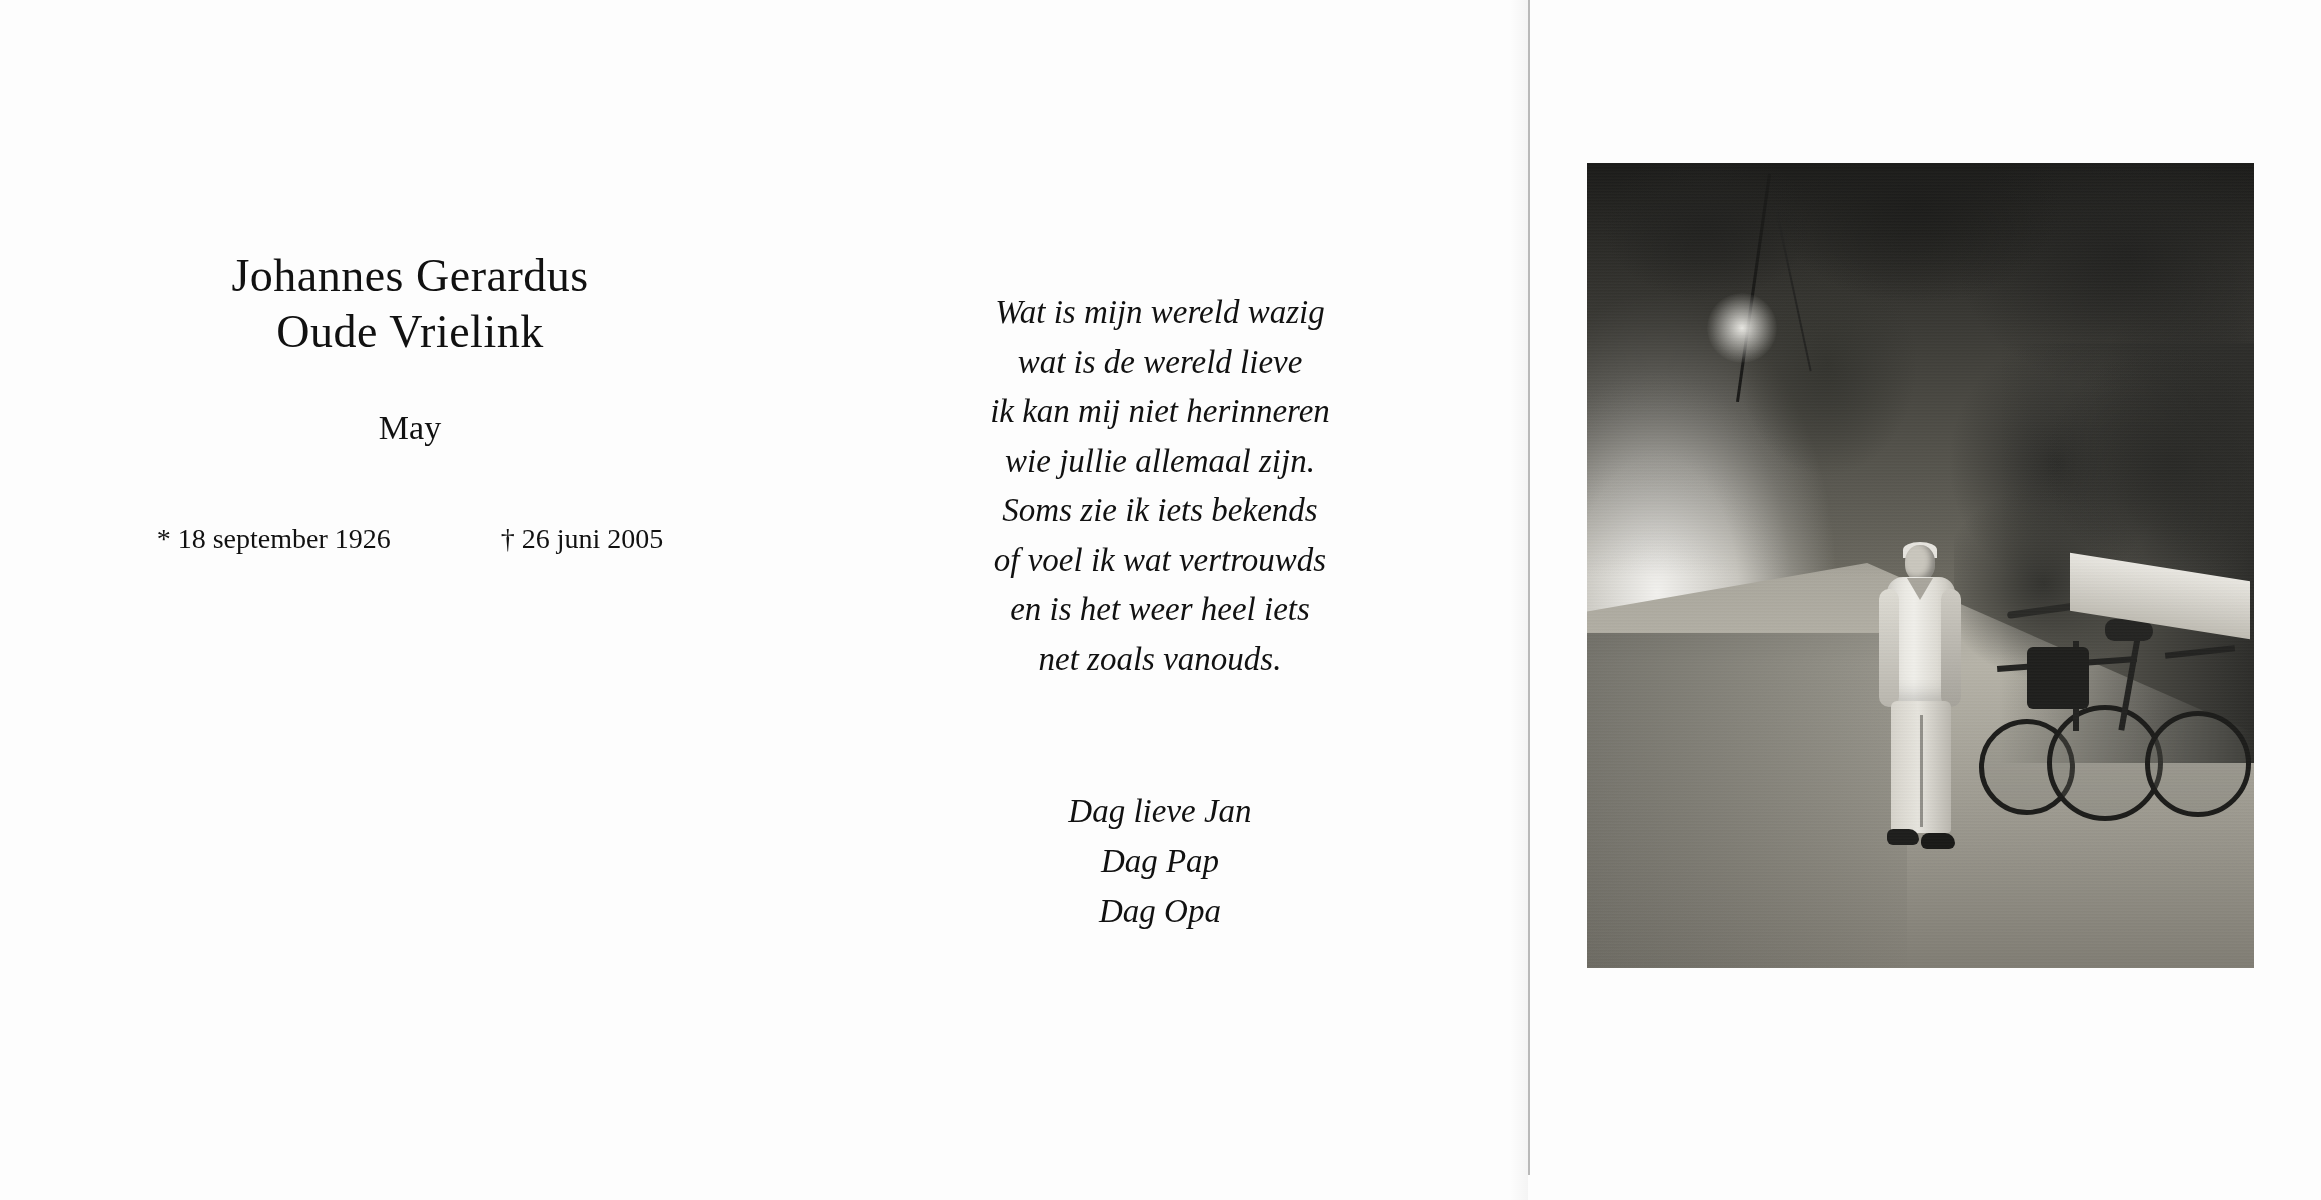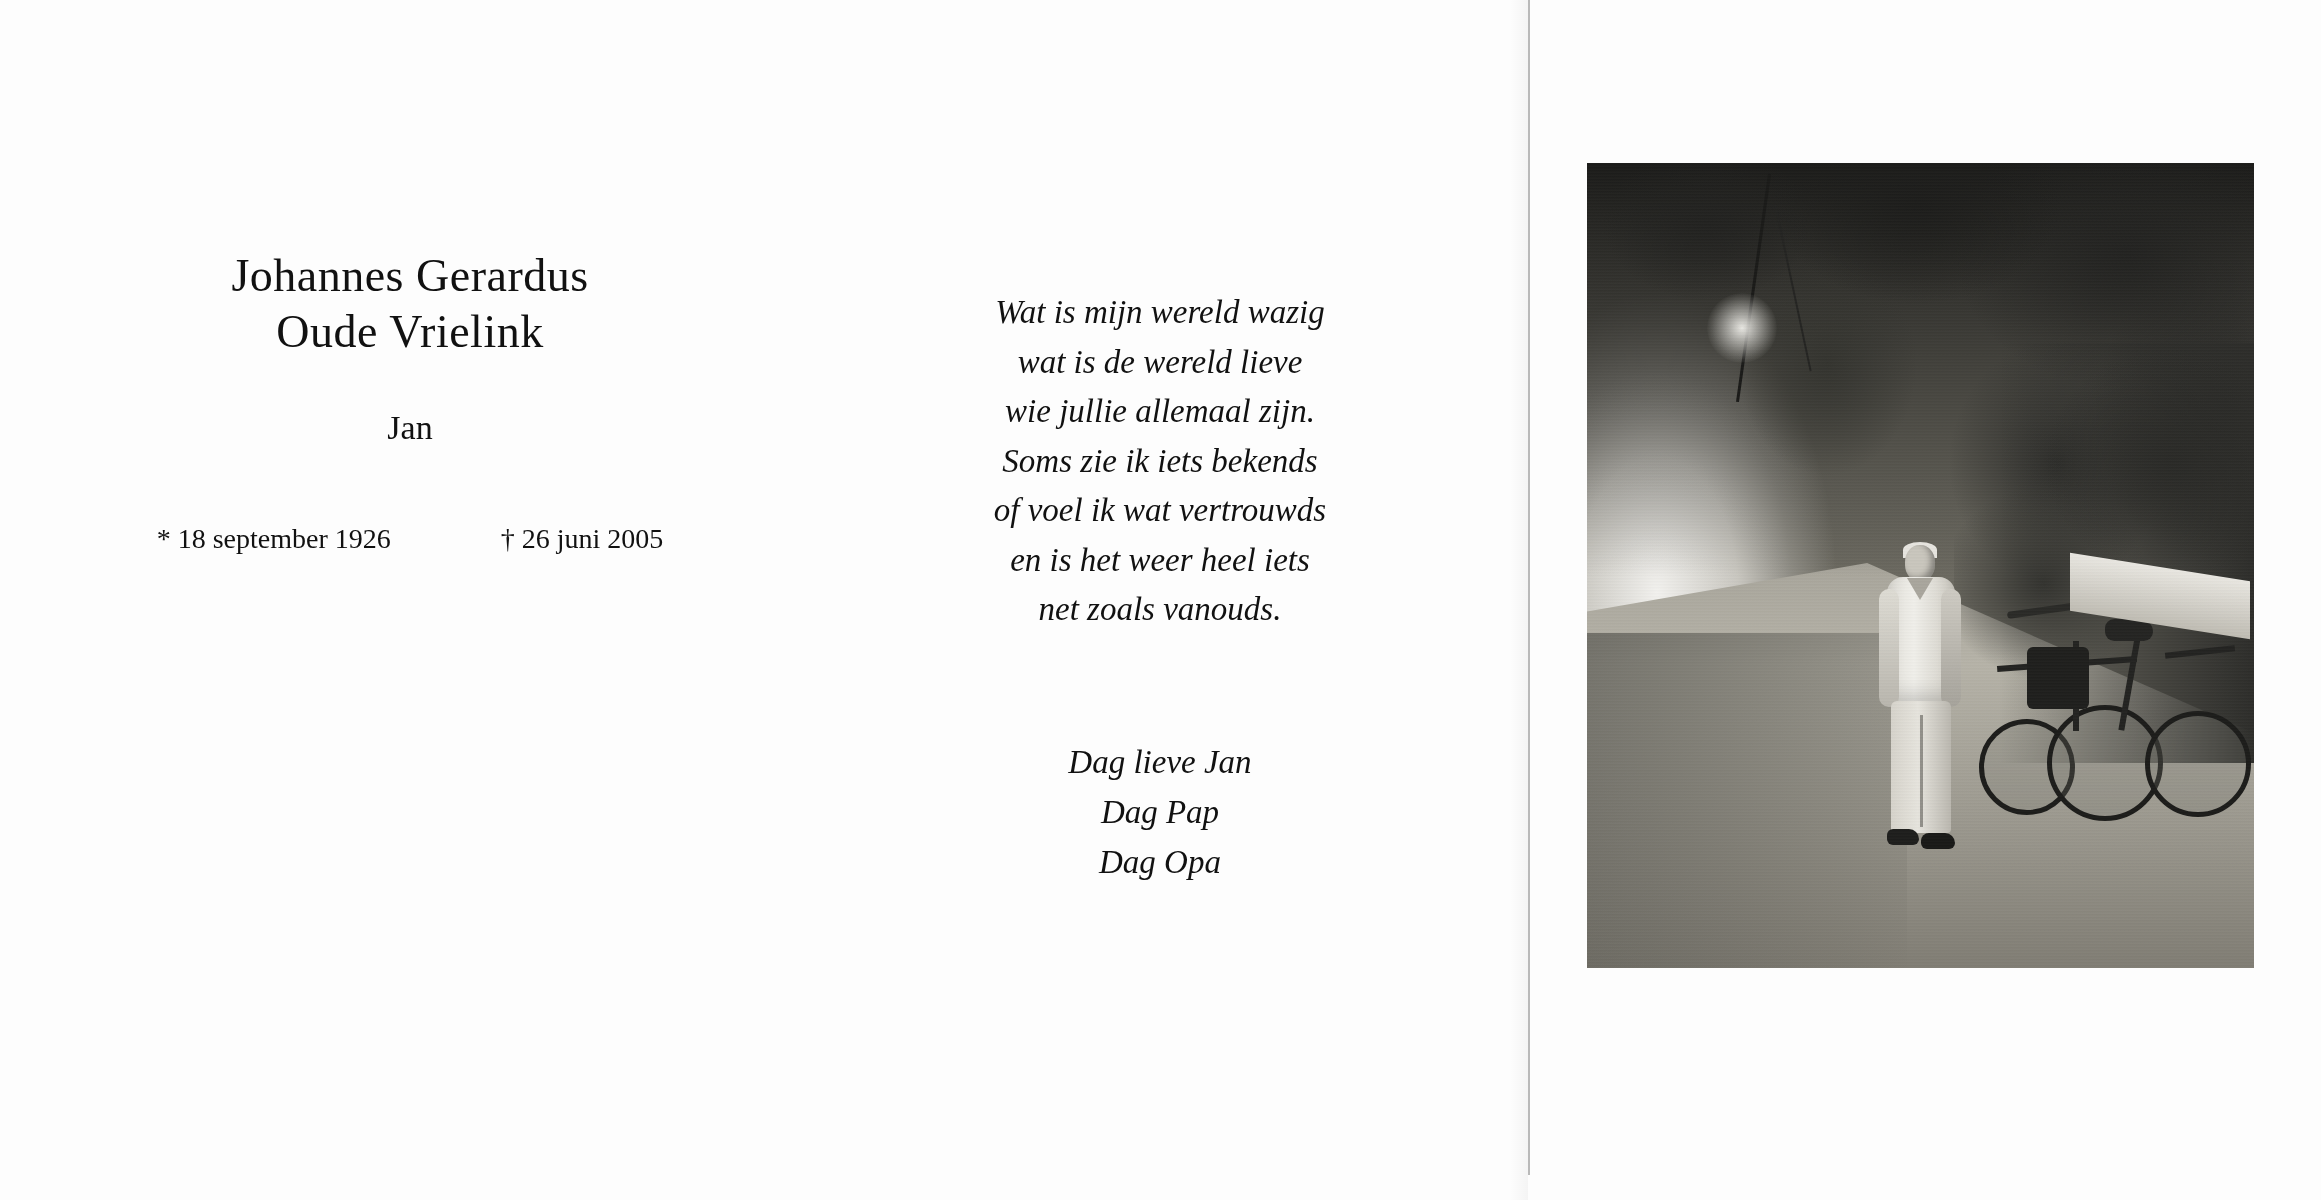--- a/index.html
+++ b/index.html
@@ -365,30 +365,31 @@
 
 <div class="card">
   <div class="scan-tint"></div>
 
   <div class="fold-line-soft"></div>
   <div class="fold-line"></div>
 
   <div class="left-panel">
     <div class="name-line-1">Johannes Gerardus</div>
     <div class="name-line-2">Oude Vrielink</div>
-    <div class="nickname">Jan</div>
+    <div class="nickname">May</div>
     <div class="dates-row">
       <div class="date-birth">* 18 september 1926</div>
       <div class="date-death">† 26 juni 2005</div>
     </div>
   </div>
 
   <div class="middle-panel">
     <div class="poem-line">Wat is mijn wereld wazig</div>
     <div class="poem-line">wat is de wereld lieve</div>
+    <div class="poem-line">ik kan mij niet herinneren</div>
     <div class="poem-line">wie jullie allemaal zijn.</div>
     <div class="poem-line">Soms zie ik iets bekends</div>
     <div class="poem-line">of voel ik wat vertrouwds</div>
     <div class="poem-line">en is het weer heel iets</div>
     <div class="poem-line">net zoals vanouds.</div>
 
     <div class="farewell">
       <div class="farewell-line">Dag lieve Jan</div>
       <div class="farewell-line">Dag Pap</div>
       <div class="farewell-line">Dag Opa</div>

